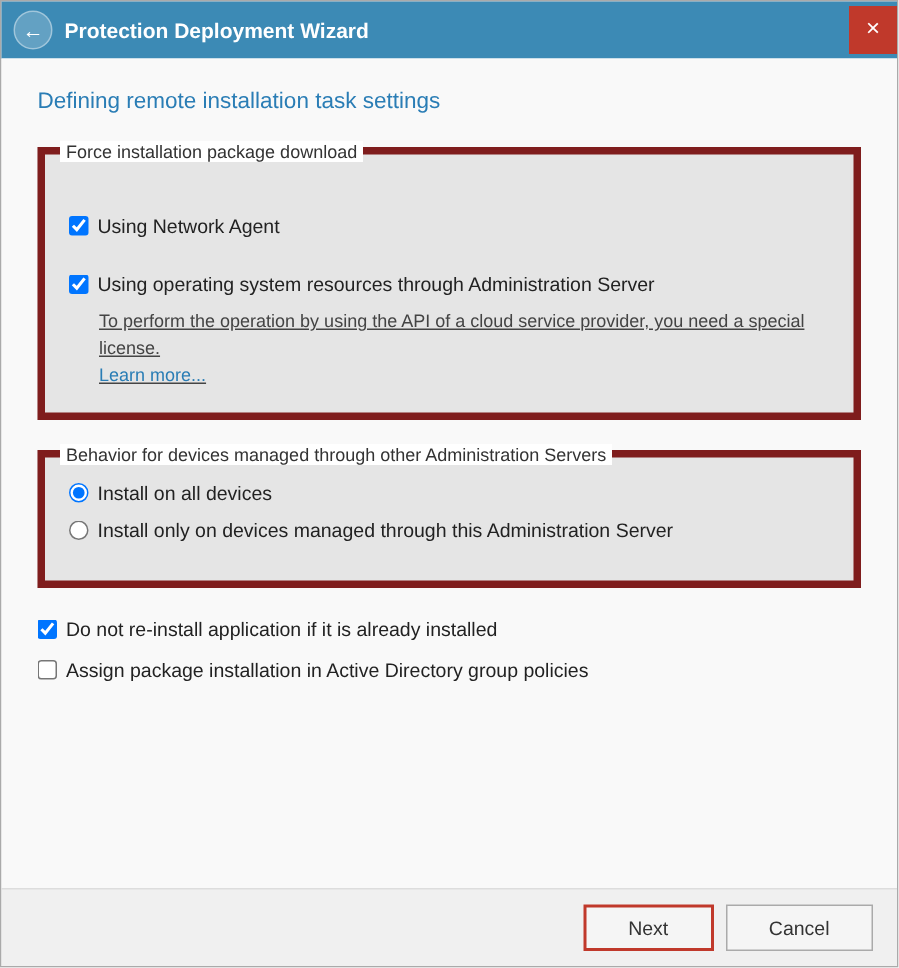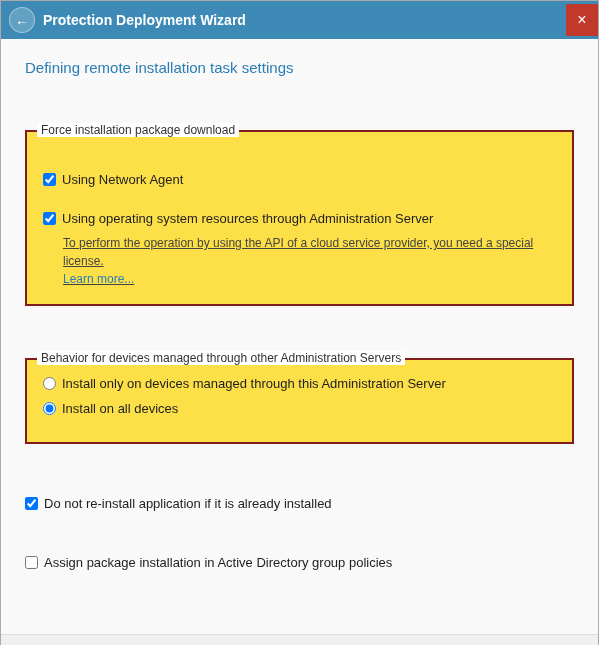--- a/index.html
+++ b/index.html
@@ -59,32 +59,31 @@
       align-items: center;
       justify-content: center;
       margin-right: -8px;
     }
     .content-area {
       flex: 1;
       background: #f9f9f9;
       padding: 20px 24px;
       display: flex;
       flex-direction: column;
-      gap: 32px;
     }
     .page-title {
       color: #2a7db5;
       font-size: 15px;
       margin-bottom: 22px;
     }
     .group-box {
-      border: 2px solid #7f1d1d;
+      border: 5px solid #7f1d1d;
       padding: 12px 16px 16px 16px;
       margin-bottom: 20px;
-      background: #fde047;
+      background: #e5e5e5;
       position: relative;
     }
     .group-box legend,
     .group-label {
       font-size: 12px;
       color: #333;
       background: #fff;
       padding: 0 4px;
       position: absolute;
       top: -9px;
@@ -202,27 +201,27 @@
       <div class="info-block">
         <span>To perform the operation by using the API of a cloud service provider, you need a special license.</span><br>
         <a href="#">Learn more...</a>
       </div>
     </div>
 
     <div class="group-box" style="padding-top: 16px;">
       <span class="group-label">Behavior for devices managed through other Administration Servers</span>
 
       <div class="radio-row">
+        <input type="radio" name="behavior" id="r1" checked="" style="">
+        <label for="r1">Install on all devices</label>
+      </div>
+
+      <div class="radio-row">
         <input type="radio" name="behavior" id="r2" style="">
         <label for="r2">Install only on devices managed through this Administration Server</label>
-      </div>
-
-      <div class="radio-row">
-        <input type="radio" name="behavior" id="r1" checked="" style="">
-        <label for="r1">Install on all devices</label>
       </div>
     </div>
 
     <div class="standalone-checkbox">
       <input type="checkbox" id="cb4" checked="" style="">
       <label for="cb4">Do not re-install application if it is already installed</label>
     </div>
 
     <div class="standalone-checkbox">
       <input type="checkbox" id="cb5" style="">

